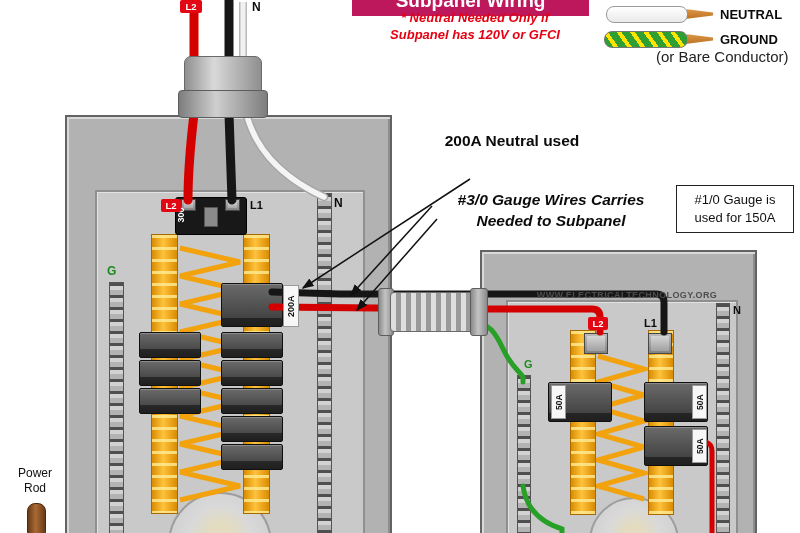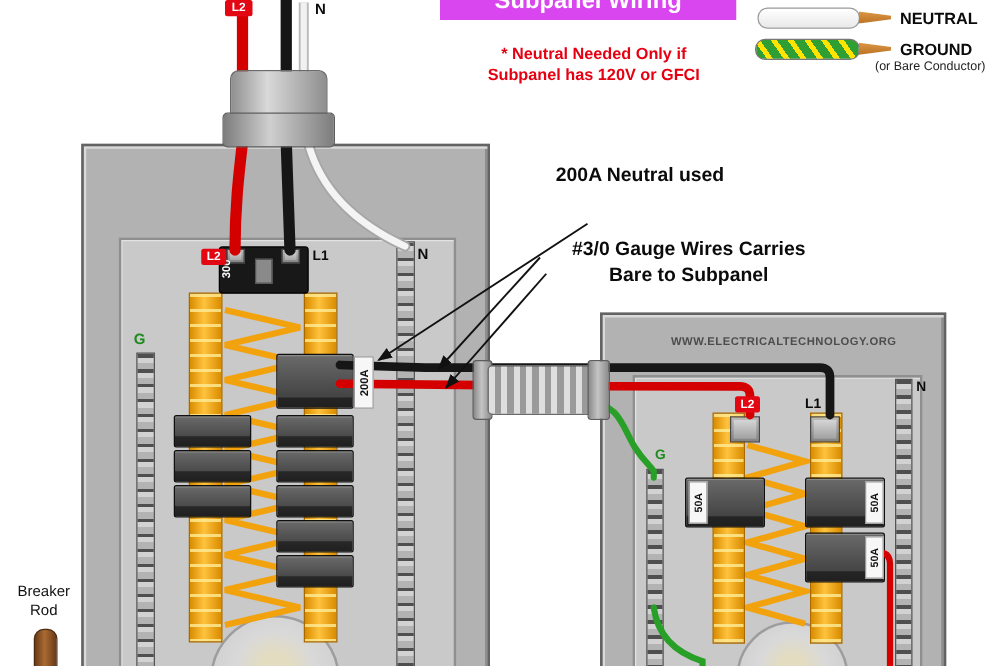--- a/index.html
+++ b/index.html
@@ -21,21 +21,21 @@
            box-shadow:inset 0 1px 0 #8a8a8a, inset 0 -8px 0 rgba(0,0,0,.45);}
   .mainbreaker{background:#181818;border:1px solid #000;border-radius:3px;}
   .lug{background:linear-gradient(#dcdcdc,#9a9a9a);border:1px solid #474747;box-shadow:inset 0 0 0 2px rgba(0,0,0,.15);}
   .chip-red{background:#e30613;color:#fff;font-weight:bold;font-size:9.5px;display:flex;align-items:center;justify-content:center;border-radius:2px;}
   .blabel{font-weight:bold;color:#0b0b0b;}
   .glabel{font-weight:bold;color:#1c8a1c;}
   .vchip{writing-mode:vertical-rl;transform:rotate(180deg);display:flex;align-items:center;justify-content:center;
          background:#f7f7f7;border:1px solid #9a9a9a;font-weight:bold;color:#111;}
   .txt-annot{font-weight:bold;font-size:15.5px;color:#0b0b0b;text-align:center;line-height:21px;}
   .red-note{color:#e60012;font-weight:bold;font-size:13px;text-align:center;line-height:17px;}
-  .banner{background:#d946ef;overflow:hidden;}
+  .banner{background:#be185d;overflow:hidden;}
   .banner-text{color:#fff;font-weight:bold;font-size:19px;text-align:center;margin-top:-10px;white-space:nowrap;}
   .gaugebox{background:#fff;border:1.5px solid #222;text-align:center;font-size:13px;color:#111;line-height:18px;padding-top:5px;}
   .cable{border:1.5px solid #9a9a9a;border-radius:8px;}
   .cable-n{background:linear-gradient(#ffffff,#e9e9e9);}
   .cable-g{background:repeating-linear-gradient(55deg,#2f9e33 0 7px,#ffe400 7px 11px);border-color:#777;}
   .copper{background:linear-gradient(#e09a4a,#b86f1e);clip-path:polygon(0 10%,100% 38%,100% 62%,0 90%);}
   .conduit-body{background:linear-gradient(to right,#8f8f8f,#d9d9d9 38%,#8f8f8f);border:1px solid #6a6a6a;border-radius:7px 7px 2px 2px;}
   .conduit-collar{background:linear-gradient(to right,#7d7d7d,#cfcfcf 42%,#7d7d7d);border:1px solid #5d5d5d;border-radius:4px;}
   .conduit-rib{background:repeating-linear-gradient(90deg,#dedede 0 5px,#9a9a9a 5px 10px);border:1px solid #6a6a6a;border-radius:4px;}
   .conduit-end{background:linear-gradient(to right,#8a8a8a,#c4c4c4 45%,#8a8a8a);border:1px solid #5d5d5d;border-radius:3px;}
@@ -129,51 +129,55 @@
   <div class="abs conduit-end" style="left:378px;top:288px;width:14px;height:46px;z-index:5;"></div>
   <div class="abs conduit-rib" style="left:390px;top:292px;width:82px;height:38px;z-index:5;"></div>
   <div class="abs conduit-end" style="left:470px;top:288px;width:16px;height:46px;z-index:5;"></div>
 
   <div class="abs chip-red" style="left:180px;top:0px;width:22px;height:13px;z-index:6;">L2</div>
   <div class="abs blabel" style="left:252px;top:0px;font-size:12px;z-index:6;">N</div>
 
   <div class="abs banner" style="left:352px;top:0px;width:237px;height:16px;z-index:6;">
     <div class="banner-text">Subpanel Wiring</div>
   </div>
-  <div class="abs red-note" style="left:358px;top:34px;width:234px;z-index:6;">
+  <div class="abs red-note" style="left:358px;top:9px;width:234px;z-index:6;font-style:italic;">
     <div>* Neutral Needed Only if</div>
     <div>Subpanel has 120V or GFCI</div>
   </div>
 
   <div class="abs cable cable-n" style="left:606px;top:6px;width:80px;height:15px;z-index:6;"></div>
   <div class="abs copper" style="left:687px;top:8px;width:26px;height:12px;z-index:6;"></div>
   <div class="abs blabel" style="left:720px;top:7px;font-size:13px;z-index:6;">NEUTRAL</div>
   <div class="abs cable cable-g" style="left:604px;top:31px;width:82px;height:15px;z-index:6;"></div>
   <div class="abs copper" style="left:687px;top:33px;width:26px;height:12px;z-index:6;"></div>
   <div class="abs blabel" style="left:720px;top:32px;font-size:13px;z-index:6;">GROUND</div>
-  <div class="abs" style="left:700px;top:48px;font-size:10px;color:#222;z-index:6;">(or Bare Conductor)</div>
+  <div class="abs" style="left:656px;top:48px;font-size:15px;color:#222;z-index:6;">(or Bare Conductor)</div>
 
   <div class="abs txt-annot" style="left:412px;top:130px;width:200px;z-index:6;">
     <div>200A Neutral used</div>
   </div>
-  <div class="abs txt-annot" style="left:427px;top:189px;width:248px;z-index:6;">
+  <div class="abs txt-annot" style="left:427px;top:189px;width:248px;z-index:6;font-style:italic;">
     <div>#3/0 Gauge Wires Carries</div>
-    <div>Bare to Subpanel</div>
+    <div>Needed to Subpanel</div>
+  </div>
+  <div class="abs gaugebox" style="left:676px;top:185px;width:116px;height:41px;z-index:6;">
+    <div>#1/0 Gauge is</div>
+    <div>used for 150A</div>
   </div>
 
   <div class="abs chip-red" style="left:161px;top:199px;width:20px;height:13px;z-index:6;">L2</div>
   <div class="abs blabel" style="left:250px;top:199px;font-size:11px;z-index:6;">L1</div>
   <div class="abs blabel" style="left:334px;top:196px;font-size:12px;z-index:6;">N</div>
   <div class="abs glabel" style="left:107px;top:264px;font-size:12px;z-index:6;">G</div>
   <div class="abs vchip" style="left:283px;top:285px;width:14px;height:40px;font-size:9px;z-index:6;">200A</div>
 
-  <div class="abs" style="left:7px;top:466px;width:56px;font-size:12px;color:#111;text-align:center;line-height:15px;z-index:6;">Breaker Rod</div>
+  <div class="abs" style="left:7px;top:466px;width:56px;font-size:12px;color:#111;text-align:center;line-height:15px;z-index:6;">Power Rod</div>
   <div class="abs rod" style="left:27px;top:503px;width:17px;height:30px;z-index:6;"></div>
 
-  <div class="abs wm" style="left:512px;top:268px;width:230px;z-index:6;">WWW.ELECTRICALTECHNOLOGY.ORG</div>
+  <div class="abs wm" style="left:512px;top:290px;width:230px;z-index:6;">WWW.ELECTRICALTECHNOLOGY.ORG</div>
   <div class="abs chip-red" style="left:588px;top:317px;width:20px;height:13px;z-index:6;">L2</div>
   <div class="abs blabel" style="left:644px;top:317px;font-size:11px;z-index:6;">L1</div>
   <div class="abs blabel" style="left:733px;top:304px;font-size:11px;z-index:6;">N</div>
   <div class="abs glabel" style="left:524px;top:358px;font-size:11px;z-index:6;">G</div>
   <div class="abs vchip" style="left:551px;top:385px;width:13px;height:32px;font-size:8.5px;z-index:6;">50A</div>
   <div class="abs vchip" style="left:692px;top:385px;width:13px;height:32px;font-size:8.5px;z-index:6;">50A</div>
   <div class="abs vchip" style="left:692px;top:429px;width:13px;height:32px;font-size:8.5px;z-index:6;">50A</div>
 
 </div>
 

